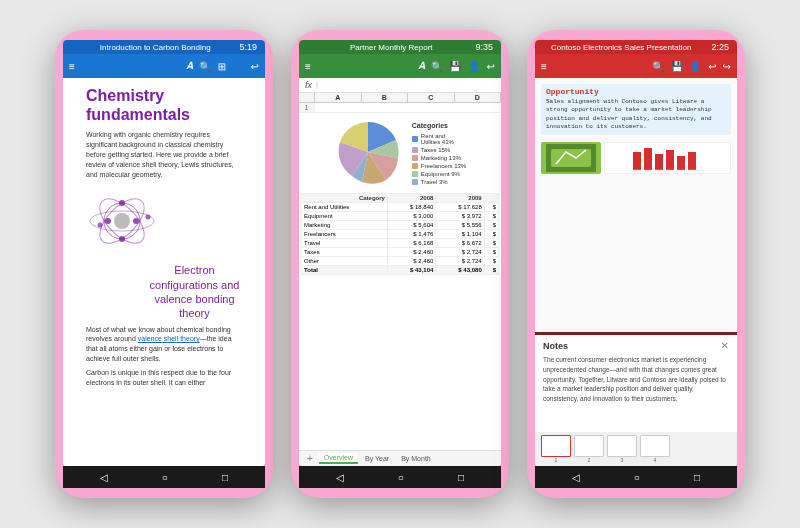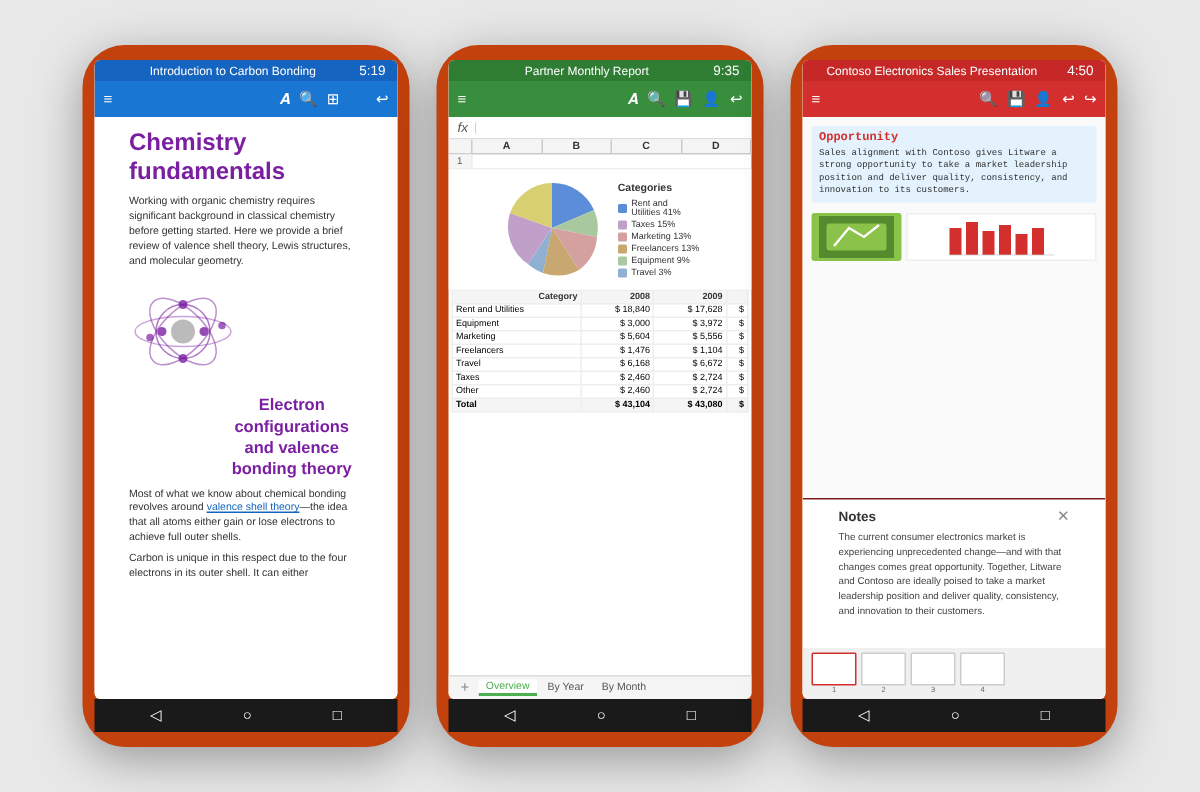--- a/index.html
+++ b/index.html
@@ -22,21 +22,21 @@
       align-items: center;
       justify-content: center;
       gap: 18px;
       padding: 20px;
     }
 
     
     .phone {
       width: 218px;
       height: 468px;
-      background: #c2410c;
+      background: #f9a8d4;
       border-radius: 28px;
       padding: 10px 8px;
       display: flex;
       flex-direction: column;
       box-shadow: 0 8px 32px rgba(0,0,0,0.35);
       position: relative;
     }
 
     .phone-screen {
       flex: 1;
@@ -112,21 +112,21 @@
     .atom-diagram {
       float: left;
       width: 72px;
       height: 72px;
       margin: 0 8px 6px 0;
     }
 
     .word-subheading {
       color: #7B1FA2;
       font-size: 11px;
-      font-weight: 700;
+      font-weight: 400;
       text-align: center;
       line-height: 1.3;
       margin-bottom: 4px;
       float: right;
       width: 95px;
     }
 
     .word-body2 {
       font-size: 7px;
       color: #333;
@@ -297,22 +297,22 @@
 
     .opp-title {
       color: #D32F2F;
       font-weight: bold;
       font-size: 8px;
       margin-bottom: 2px;
     }
 
     .notes-panel {
       background: #fff;
-      border-top: 1px solid #7f1d1d;
-      padding: 5px 24px;
+      border-top: 3px solid #7f1d1d;
+      padding: 5px 8px;
       min-height: 100px;
     }
 
     .notes-header {
       display: flex;
       justify-content: space-between;
       align-items: center;
       margin-bottom: 4px;
     }
 
@@ -614,21 +614,21 @@
       <span class="nav-btn">○</span>
       <span class="nav-btn">□</span>
     </div>
   </div>
 
   <div class="phone">
     <div class="phone-screen">
 
       <div class="status-bar red">
         <span class="status-title">Contoso Electronics Sales Presentation</span>
-        <span>4:50</span>
+        <span>2:25</span>
       </div>
 
       <div class="toolbar red">
         <span class="toolbar-icon">≡</span>
         <span class="toolbar-spacer"></span>
         <span class="toolbar-icon">🔍</span>
         <span class="toolbar-icon">💾</span>
         <span class="toolbar-icon">👤</span>
         <span class="toolbar-icon">↩</span>
         <span class="toolbar-icon">↪</span>

